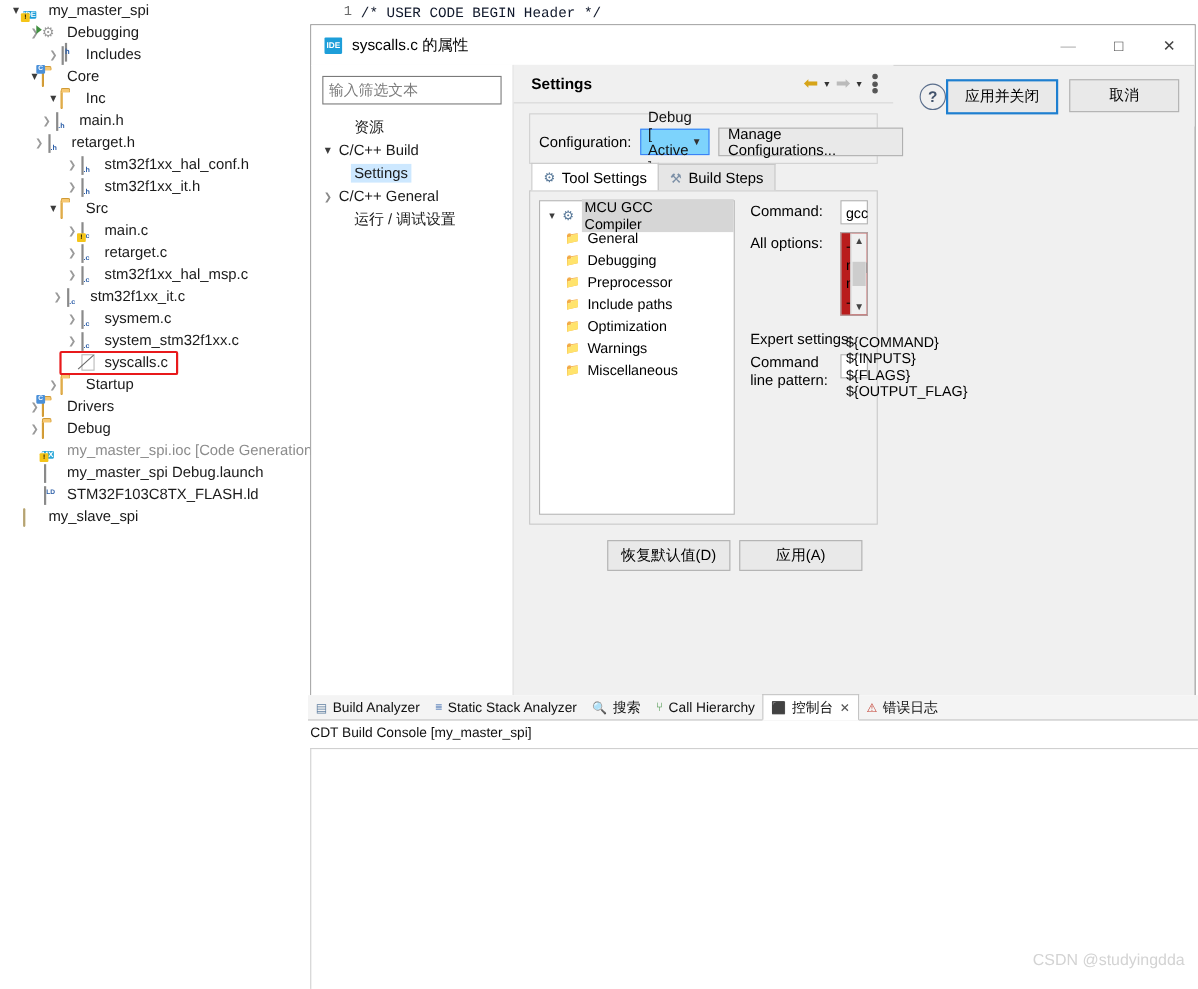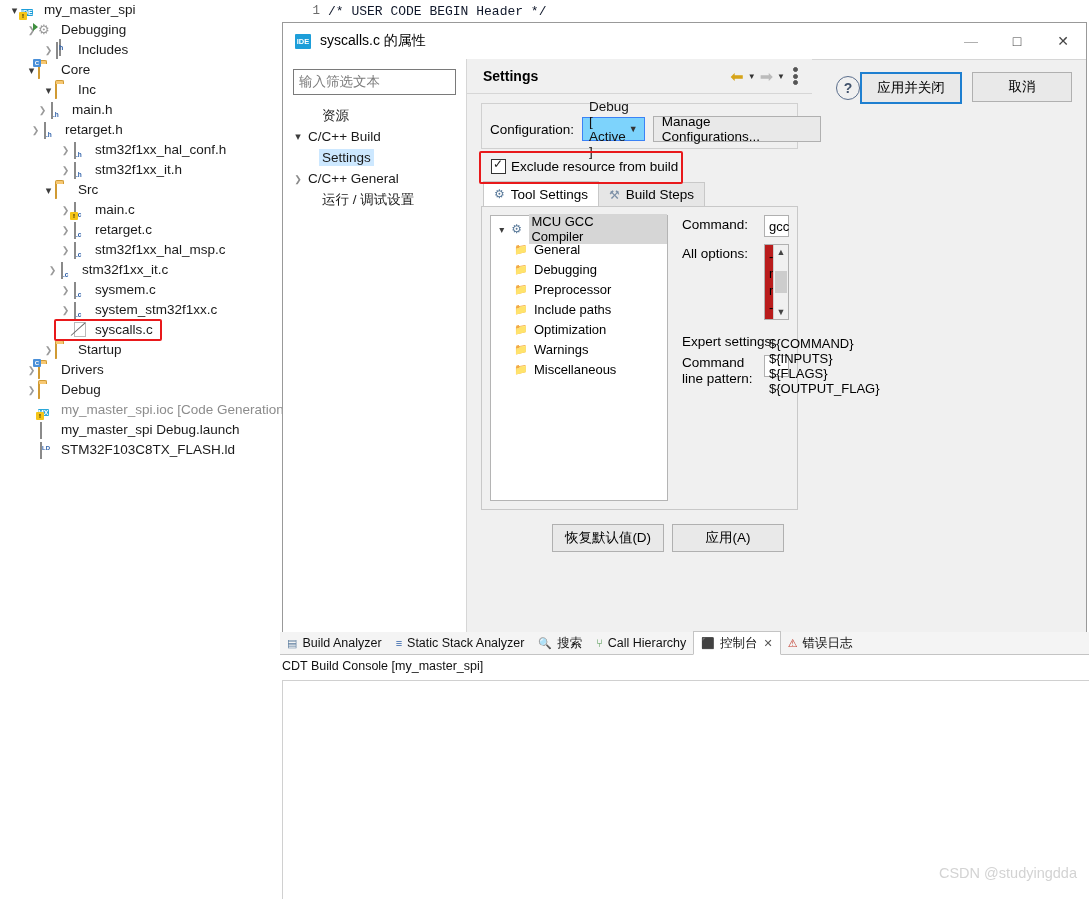--- a/index.html
+++ b/index.html
@@ -342,20 +342,25 @@
       <div class="trow" style="padding-left: 25px;">
         <span class="arrow none"></span>
         <span class="ticon"><span class="ic-launch"></span></span>
         <span class="tlabel">my_master_spi Debug.launch</span>
       </div>
       <div class="trow" style="padding-left: 25px;">
         <span class="arrow none"></span>
         <span class="ticon"><span class="ic-ld"></span></span>
         <span class="tlabel">STM32F103C8TX_FLASH.ld</span>
       </div>
+      <div class="trow" style="padding-left: 8px;">
+        <span class="arrow none"></span>
+        <span class="ticon"><span class="ic-proj"></span></span>
+        <span class="tlabel">my_slave_spi</span>
+      </div>
       <div class="sel-box" style="left: 54px; top: 319px; width: 108px; height: 22px;"></div>
     </div>
 
   <div id="dialog">
 
     <div id="dlg-title">
       <div class="tic">IDE</div>
       <div class="ttext">syscalls.c 的属性</div>
       <div id="wincontrols">
         <div class="wbtn dis">—</div>
@@ -415,27 +420,20 @@
 
             <div id="cfg-panel">
               <div id="cfg-label">Configuration:</div>
               <div id="cfg-select">
                 <span>Debug  [ Active ]</span>
                 <span class="cs-caret">▼</span>
               </div>
               <div id="manage-btn">Manage Configurations...</div>
             </div>
 
-            <div style="position:relative;">
-              <div id="exclude-row">
-                <span class="chk on"></span>
-                <span id="exclude-label">Exclude resource from build</span>
-              </div>
-              <div class="sel-box" style="left:-2px; top:2px; width:204px; height:33px;"></div>
-            </div>
 
             <div id="tabs">
                 <div class="tab active">
                   <span class="tabicon" style="color: rgb(90, 122, 154);">⚙</span>
                   <span>Tool Settings</span>
                 </div>
                 <div class="tab">
                   <span class="tabicon" style="color: rgb(123, 143, 166);">⚒</span>
                   <span>Build Steps</span>
                 </div>

